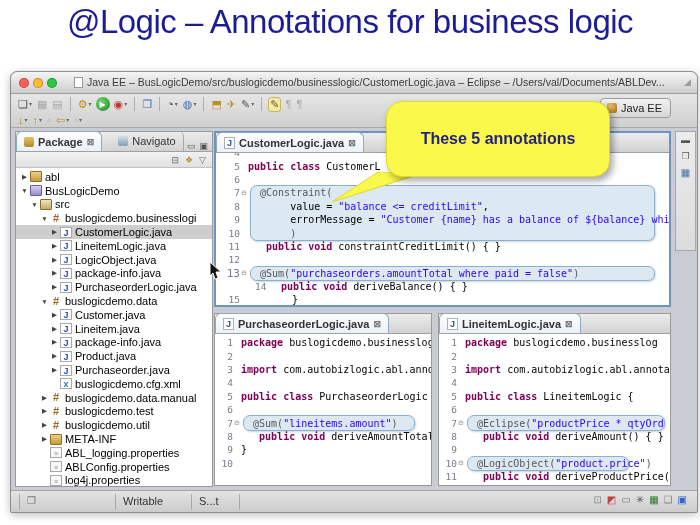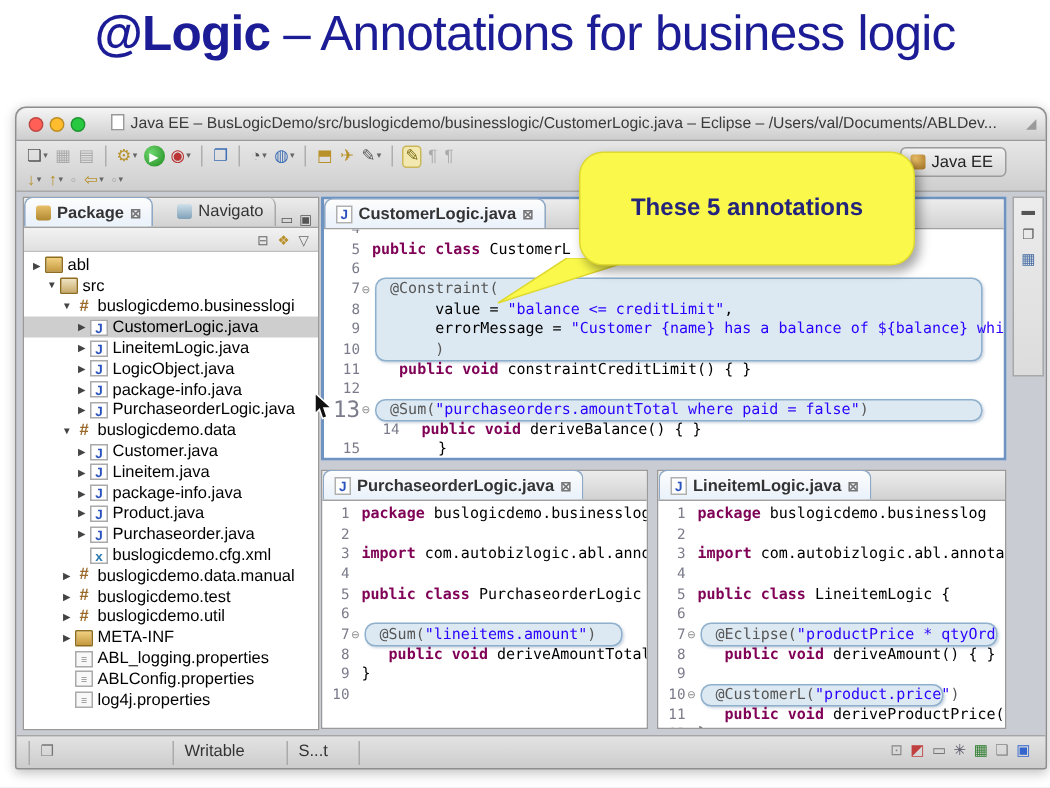--- a/index.html
+++ b/index.html
@@ -2,21 +2,21 @@
 <html><head>
 <meta charset="utf-8">
 <style>
   * { margin:0; padding:0; box-sizing:border-box; }
   html,body { width:700px; height:525px; background:#ffffff; overflow:hidden;
               font-family:"Liberation Sans", sans-serif; }
 
   
   .slide-title { position:absolute; top:3px; left:0; width:700px; text-align:center;
                  font-size:33px; color:#1c1c96; letter-spacing:-0.5px; }
-  .slide-title .strong { font-weight:bold; }
+  .slide-title .strong { font-weight:normal; }
   .slide-title .rest { font-weight:500; }
 
   
   .win { position:absolute; left:10px; top:71px; width:688px; height:442px;
          background:#c9ccd2; border:1px solid #8e8e8e; border-radius:7px 7px 2px 2px;
          box-shadow:0 2px 8px rgba(0,0,0,.25); }
   .titlebar { position:absolute; left:0; top:0; width:100%; height:22px;
               background:linear-gradient(#f5f5f5,#cdcdcd); border-bottom:1px solid #9a9a9a;
               border-radius:7px 7px 0 0; }
   .tl { position:absolute; top:6px; width:10px; height:10px; border-radius:50%; border:1px solid rgba(0,0,0,.25); }
@@ -204,20 +204,25 @@
           <span>⊟</span>
           <span style="color: rgb(184, 145, 42);">❖</span>
           <span>▽</span>
         </div>
       <div class="tree" id="tree">
           <div class="trow" style="padding-left: 4px;">
             <span class="arr">▶</span>
             <span class="ticon folder"></span>
             <span>abl</span>
           </div>
+          <div class="trow" style="padding-left: 4px;">
+            <span class="arr">▼</span>
+            <span class="ticon project"></span>
+            <span>BusLogicDemo</span>
+          </div>
           <div class="trow" style="padding-left: 14px;">
             <span class="arr">▼</span>
             <span class="ticon srcfolder"></span>
             <span>src</span>
           </div>
           <div class="trow" style="padding-left: 24px;">
             <span class="arr">▼</span>
             <span class="ticon package">#</span>
             <span>buslogicdemo.businesslogi</span>
           </div>
@@ -333,21 +338,21 @@
             <div class="ann-box" style="top: 119.6px; height: 15.4px; left: 34px; right: 14px;"></div>
             <div class="crow" style="height: 13.4px;"><span class="lnum" style="width: 24px; font-size: 9.5px;">4</span><span class="fold"></span><span class="code" style="font-size: 10px;"></span></div>
             <div class="crow" style="height: 13.4px;"><span class="lnum" style="width: 24px; font-size: 9.5px;">5</span><span class="fold"></span><span class="code" style="font-size: 10px;"><span class="k">public class </span><span class="p">CustomerL</span></span></div>
             <div class="crow" style="height: 13.4px;"><span class="lnum" style="width: 24px; font-size: 9.5px;">6</span><span class="fold"></span><span class="code" style="font-size: 10px;"></span></div>
             <div class="crow" style="height: 13.4px;"><span class="lnum" style="width: 24px; font-size: 9.5px;">7</span><span class="fold">⊖</span><span class="code" style="font-size: 10px;"><span class="a">  @Constraint(</span></span></div>
             <div class="crow" style="height: 13.4px;"><span class="lnum" style="width: 24px; font-size: 9.5px;">8</span><span class="fold"></span><span class="code" style="font-size: 10px;"><span class="p">       value = </span><span class="s">"balance &lt;= creditLimit"</span><span class="p">,</span></span></div>
             <div class="crow" style="height: 13.4px;"><span class="lnum" style="width: 24px; font-size: 9.5px;">9</span><span class="fold"></span><span class="code" style="font-size: 10px;"><span class="p">       errorMessage = </span><span class="s">"Customer {name} has a balance of ${balance} which exc</span></span></div>
             <div class="crow" style="height: 13.4px;"><span class="lnum" style="width: 24px; font-size: 9.5px;">10</span><span class="fold"></span><span class="code" style="font-size: 10px;"><span class="a">       )</span></span></div>
             <div class="crow" style="height: 13.4px;"><span class="lnum" style="width: 24px; font-size: 9.5px;">11</span><span class="fold"></span><span class="code" style="font-size: 10px;"><span class="p">   </span><span class="k">public void </span><span class="p">constraintCreditLimit() { }</span></span></div>
             <div class="crow" style="height: 13.4px;"><span class="lnum" style="width: 24px; font-size: 9.5px;">12</span><span class="fold"></span><span class="code" style="font-size: 10px;"></span></div>
-            <div class="crow" style="height: 13.4px;"><span class="lnum" style="width: 24px; font-size: 15px;">13</span><span class="fold">⊖</span><span class="code" style="font-size: 10px;"><span class="a">  @Sum(</span><span class="s">"purchaseorders.amountTotal where paid = false"</span><span class="a">)</span></span></div>
+            <div class="crow" style="height: 13.4px;"><span class="lnum" style="width: 24px; font-size: 11px;">13</span><span class="fold">⊖</span><span class="code" style="font-size: 10px;"><span class="a">  @Sum(</span><span class="s">"purchaseorders.amountTotal where paid = false"</span><span class="a">)</span></span></div>
             <div class="crow" style="height: 13.4px;"><span class="lnum" style="width: 24px; font-size: 9.5px; padding-left: 39px;">14</span><span class="fold"></span><span class="code" style="font-size: 10px;"><span class="p">   </span><span class="k">public void </span><span class="p">deriveBalance() { }</span></span></div>
             <div class="crow" style="height: 13.4px; gap: 22px;"><span class="lnum" style="width: 24px; font-size: 9.5px;">15</span><span class="fold"></span><span class="code" style="font-size: 10px;"><span class="p">}</span></span></div>
           </div>
       </div>
     </div>
 
     <div class="panel" style="left:203px; top:185px; width:218px; height:173px;">
       <div class="tabbar">
         <div class="tab active">
           <span class="mini-java">J</span>
@@ -386,21 +391,21 @@
             <div class="ann-box" style="top: 119.6px; height: 15.4px; left: 28px; width: 162px;"></div>
             <div class="crow" style="height: 13.4px;"><span class="lnum" style="width: 18px; font-size: 9.5px;">1</span><span class="fold"></span><span class="code" style="font-size: 10px;"><span class="k">package </span><span class="p">buslogicdemo.businesslog</span></span></div>
             <div class="crow" style="height: 13.4px;"><span class="lnum" style="width: 18px; font-size: 9.5px;">2</span><span class="fold"></span><span class="code" style="font-size: 10px;"></span></div>
             <div class="crow" style="height: 13.4px;"><span class="lnum" style="width: 18px; font-size: 9.5px;">3</span><span class="fold"></span><span class="code" style="font-size: 10px;"><span class="k">import </span><span class="p">com.autobizlogic.abl.annota</span></span></div>
             <div class="crow" style="height: 13.4px;"><span class="lnum" style="width: 18px; font-size: 9.5px;">4</span><span class="fold"></span><span class="code" style="font-size: 10px;"></span></div>
             <div class="crow" style="height: 13.4px;"><span class="lnum" style="width: 18px; font-size: 9.5px;">5</span><span class="fold"></span><span class="code" style="font-size: 10px;"><span class="k">public class </span><span class="p">LineitemLogic {</span></span></div>
             <div class="crow" style="height: 13.4px;"><span class="lnum" style="width: 18px; font-size: 9.5px;">6</span><span class="fold"></span><span class="code" style="font-size: 10px;"></span></div>
             <div class="crow" style="height: 13.4px;"><span class="lnum" style="width: 18px; font-size: 9.5px;">7</span><span class="fold">⊖</span><span class="code" style="font-size: 10px;"><span class="a">  @Eclipse(</span><span class="s">"productPrice * qtyOrd</span></span></div>
             <div class="crow" style="height: 13.4px;"><span class="lnum" style="width: 18px; font-size: 9.5px;">8</span><span class="fold"></span><span class="code" style="font-size: 10px;"><span class="p">   </span><span class="k">public void </span><span class="p">deriveAmount() { }</span></span></div>
             <div class="crow" style="height: 13.4px;"><span class="lnum" style="width: 18px; font-size: 9.5px;">9</span><span class="fold"></span><span class="code" style="font-size: 10px;"></span></div>
-            <div class="crow" style="height: 13.4px;"><span class="lnum" style="width: 18px; font-size: 9.5px;">10</span><span class="fold">⊖</span><span class="code" style="font-size: 10px;"><span class="a">  @CustomerL(</span><span class="s">"product.price"</span><span class="a">)</span></span></div>
+            <div class="crow" style="height: 13.4px;"><span class="lnum" style="width: 18px; font-size: 9.5px;">10</span><span class="fold">⊖</span><span class="code" style="font-size: 10px;"><span class="a">  @LogicObject(</span><span class="s">"product.price"</span><span class="a">)</span></span></div>
             <div class="crow" style="height: 13.4px;"><span class="lnum" style="width: 18px; font-size: 9.5px;">11</span><span class="fold"></span><span class="code" style="font-size: 10px;"><span class="p">   </span><span class="k">public void </span><span class="p">deriveProductPrice() {</span></span></div>
             <div class="crow" style="height: 13.4px;"><span class="lnum" style="width: 18px; font-size: 9.5px;">12</span><span class="fold"></span><span class="code" style="font-size: 10px;"><span class="p">}</span></span></div>
           </div>
       </div>
     </div>
 
     <div class="ministrip" style="left:664px; top:3px; width:21px; height:120px;" id="ministrip">
         <span class="mi">▬</span>
         <span class="mi">❐</span>
         <span class="mi blue">▦</span>

